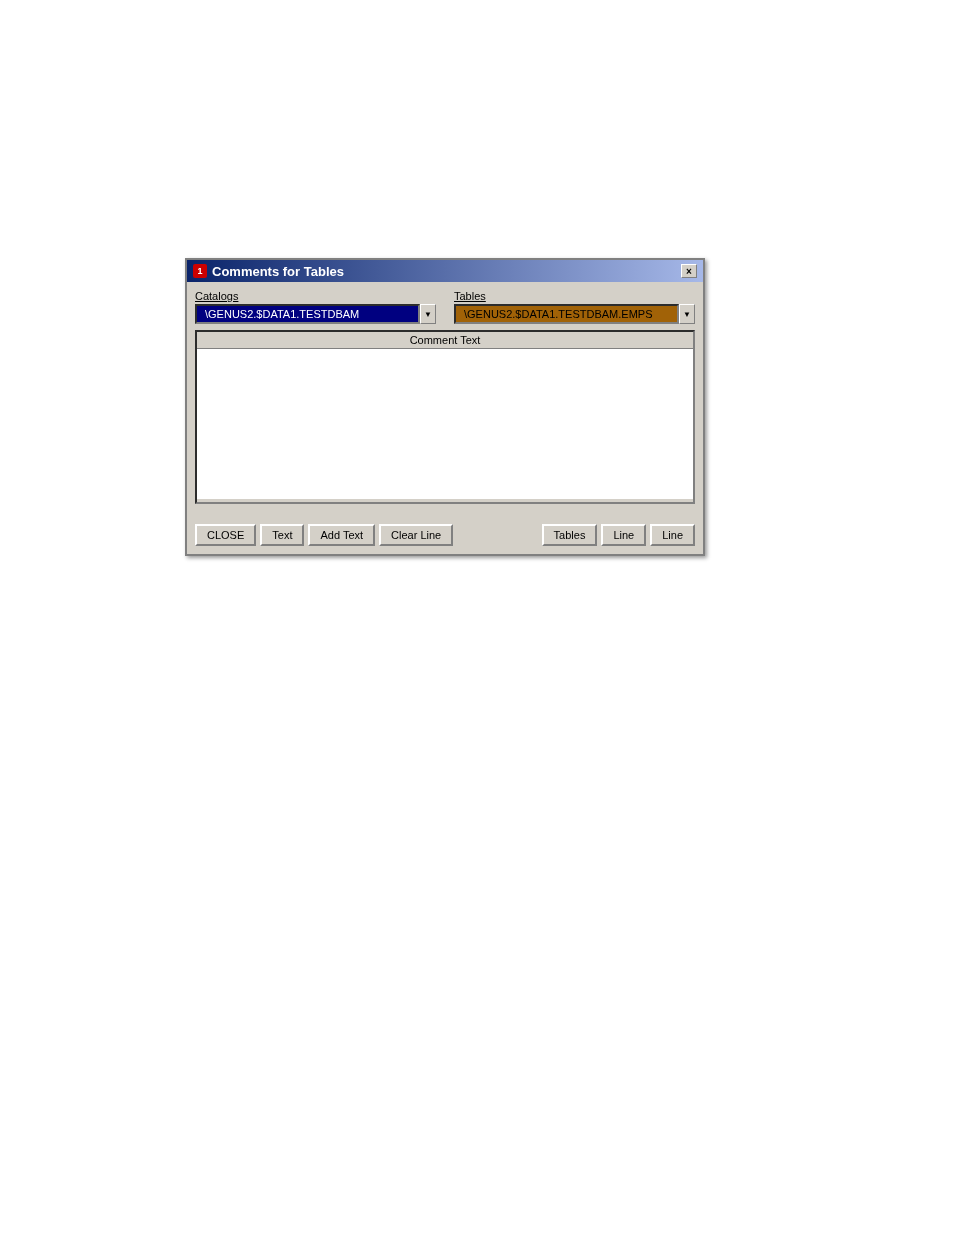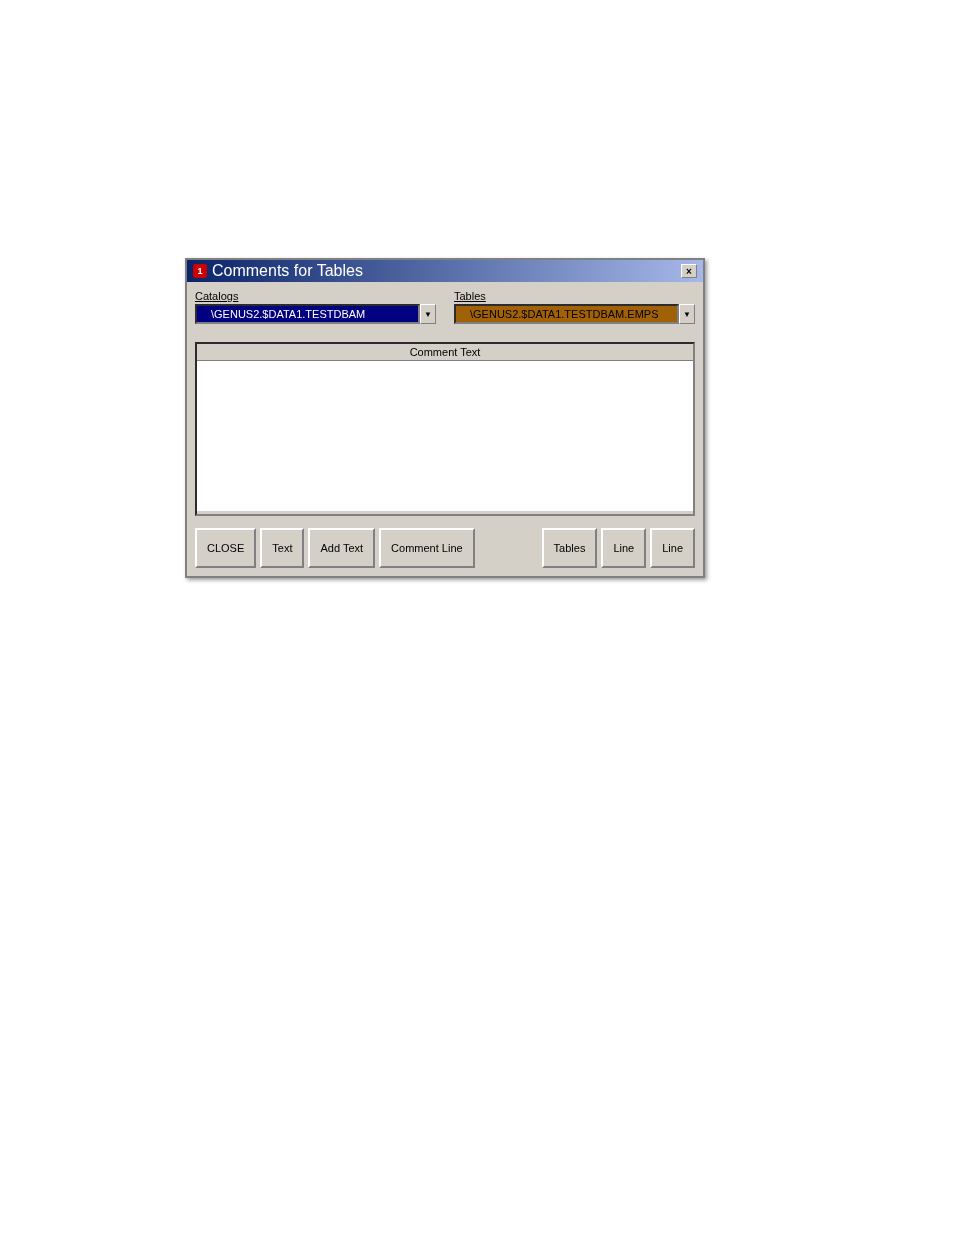--- a/index.html
+++ b/index.html
@@ -50,22 +50,22 @@
       border-radius: 2px;
       display: flex;
       align-items: center;
       justify-content: center;
       color: white;
       font-size: 9px;
       font-weight: bold;
     }
 
     .title-text {
-      font-size: 16px;
-      font-weight: normal;
+      font-size: 13px;
+      font-weight: bold;
       color: white;
     }
 
     .close-btn {
       width: 16px;
       height: 14px;
       background: #d4d0c8;
       border: 1px solid #808080;
       border-top-color: #ffffff;
       border-left-color: #ffffff;
@@ -78,21 +78,21 @@
       color: #000000;
     }
 
     .dialog-body {
       padding: 8px;
     }
 
     .dropdowns-row {
       display: flex;
       gap: 18px;
-      margin-bottom: 18px;
+      margin-bottom: 6px;
     }
 
     .field-group {
       display: flex;
       flex-direction: column;
       flex: 1;
     }
 
     .field-label {
       font-size: 11px;
@@ -106,42 +106,42 @@
       align-items: center;
     }
 
     .dropdown-input {
       flex: 1;
       height: 20px;
       border: 2px inset #808080;
       background: #000080;
       color: white;
       font-size: 11px;
-      padding: 0 14px;
+      padding: 0 8px;
       outline: none;
     }
 
     .dropdown-btn {
       width: 16px;
       height: 20px;
       background: #d4d0c8;
       border: 1px solid #808080;
       border-top-color: #ffffff;
       border-left-color: #ffffff;
       cursor: pointer;
       display: flex;
       align-items: center;
       justify-content: center;
       font-size: 8px;
     }
 
     .comment-area {
       border: 2px inset #808080;
       background: #d4d0c8;
-      margin-bottom: 12px;
+      margin-bottom: 20px;
     }
 
     .comment-header {
       background: #d4d0c8;
       border-bottom: 1px solid #808080;
       padding: 2px 4px;
       text-align: center;
       font-size: 11px;
       color: #000000;
     }
@@ -158,21 +158,21 @@
     }
 
     .buttons-row {
       display: flex;
       align-items: center;
       gap: 4px;
       margin-top: 4px;
     }
 
     .btn {
-      height: 40px;
+      height: 22px;
       padding: 0 10px;
       background: #d4d0c8;
       border: 2px solid #ffffff;
       border-bottom-color: #808080;
       border-right-color: #808080;
       cursor: pointer;
       font-size: 11px;
       color: #000000;
       white-space: nowrap;
     }
@@ -216,21 +216,21 @@
 
     <div class="comment-area">
       <div class="comment-header">Comment Text</div>
       <textarea class="comment-text-area" style=""></textarea>
     </div>
 
     <div class="buttons-row">
       <button class="btn">CLOSE</button>
       <button class="btn">Text</button>
       <button class="btn">Add Text</button>
-      <button class="btn">Comment Line</button>
+      <button class="btn">Clear Line</button>
       <div class="btn-spacer"></div>
       <button class="btn">Tables</button>
       <button class="btn">Line</button>
       <button class="btn">Line</button>
     </div>
 
   </div>
 </div>
 
 </body></html>

